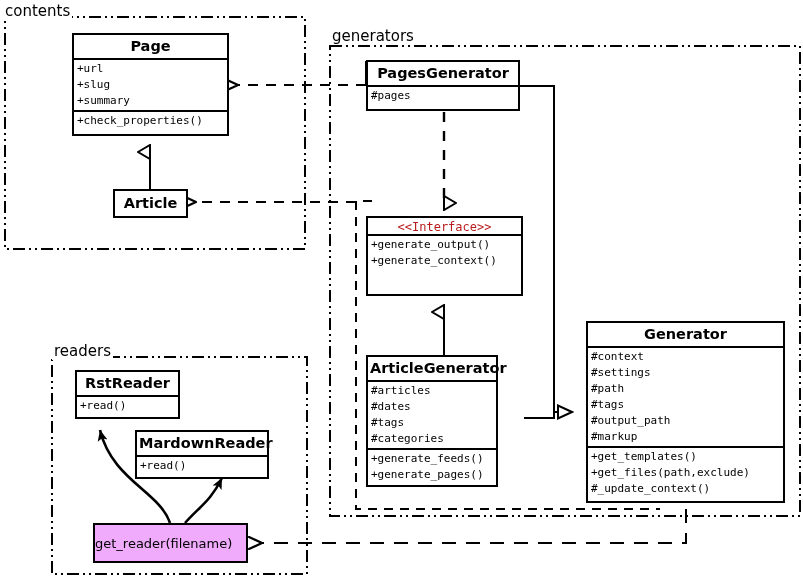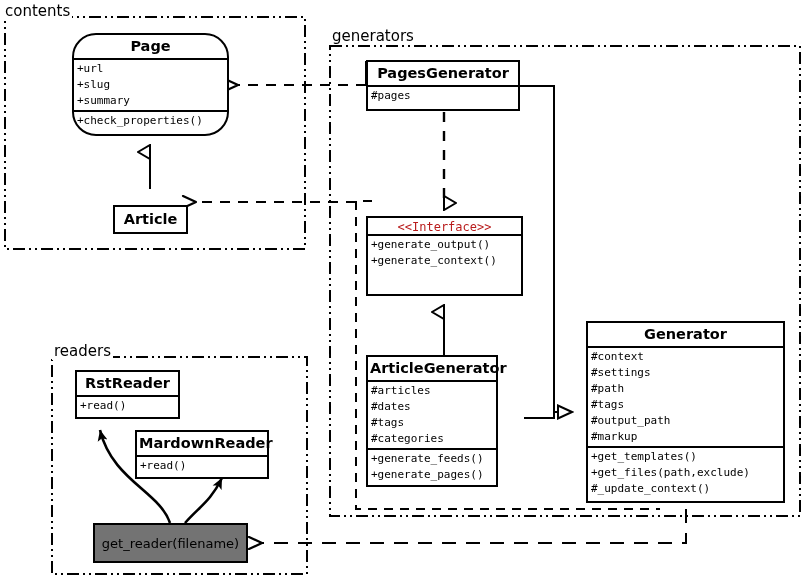--- a/index.html
+++ b/index.html
@@ -10,23 +10,23 @@
              color:#000;white-space:nowrap;background:#fff;padding:0 2px;}
   .uml-box{position:absolute;border:2px solid #000;background:#fff;box-sizing:border-box;}
   .uml-title{font-family:"DejaVu Sans", sans-serif;font-weight:bold;font-size:14.5px;
              text-align:center;color:#000;line-height:1.15;padding:3px 2px 3px 2px;}
   .uml-stereo{font-family:"DejaVu Sans Mono", monospace;font-weight:normal;font-size:12px;
               text-align:center;color:#b91c1c;line-height:1.1;padding-top:3px;}
   .uml-sep{border-top:2px solid #000;}
   .uml-compartment{font-family:"DejaVu Sans Mono", monospace;font-size:11px;
                    color:#000;line-height:16px;padding:1px 2px 1px 3px;text-align:left;}
   .uml-compartment div{white-space:nowrap;}
-  .plain-box{position:absolute;border:2px solid #000;background:#737373;box-sizing:border-box;
+  .plain-box{position:absolute;border:2px solid #000;background:#f0abfc;box-sizing:border-box;
              font-family:"DejaVu Sans", sans-serif;font-size:13px;color:#000;
-             display:flex;align-items:center;justify-content:center;}
+             display:flex;align-items:center;justify-content:flex-start;}
 </style>
 </head>
 <body>
 
 <svg id="canvas" viewBox="0 0 803 579" xmlns="http://www.w3.org/2000/svg">
   <defs>
     <marker id="hollowTriUp" markerWidth="16" markerHeight="14" refX="8" refY="13" orient="auto-start-reverse" markerUnits="userSpaceOnUse">
       <path d="M8,1 L15,13 L1,13 Z" fill="#fff" stroke="#000" stroke-width="2"></path>
     </marker>
     <marker id="hollowTriRight" markerWidth="18" markerHeight="16" refX="16" refY="8" orient="auto" markerUnits="userSpaceOnUse">
@@ -69,33 +69,33 @@
 
   <path d="M 185 523 C 200 506 210 502 222 478" fill="none" stroke="#000" stroke-width="2.6" marker-end="url(#solidArrow)"></path>
 </svg>
 
 <div class="pkg-label" style="left:3px;top:2px;">contents</div>
 
 <div class="pkg-label" style="left:330px;top:27px;">generators</div>
 
 <div class="pkg-label" style="left:52px;top:342px;">readers</div>
 
-<div class="uml-box" style="left:72px;top:33px;width:157px;height:103px;border-radius:24px;">
+<div class="uml-box" style="left:72px;top:33px;width:157px;height:103px;">
   <div class="uml-title">Page</div>
   <div class="uml-compartment uml-sep">
     <div>+url</div>
     <div>+slug</div>
     <div>+summary</div>
   </div>
   <div class="uml-compartment uml-sep">
     <div>+check_properties()</div>
   </div>
 </div>
 
-<div class="uml-box" style="left:113px;top:205px;width:75px;height:29px;">
+<div class="uml-box" style="left:113px;top:189px;width:75px;height:29px;">
   <div class="uml-title" style="padding-top:4px;">Article</div>
 </div>
 
 <div class="uml-box" style="left:366px;top:60px;width:154px;height:51px;">
   <div class="uml-title">PagesGenerator</div>
   <div class="uml-compartment uml-sep">
     <div>#pages</div>
   </div>
 </div>
 

